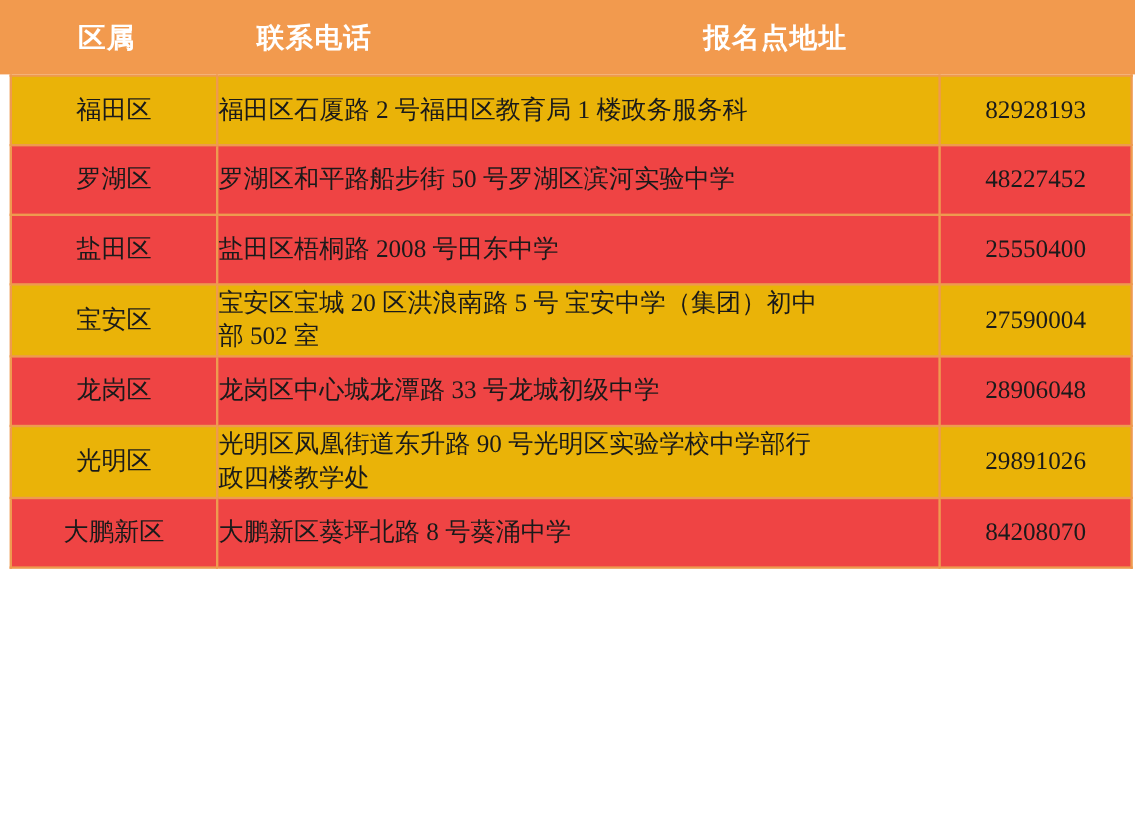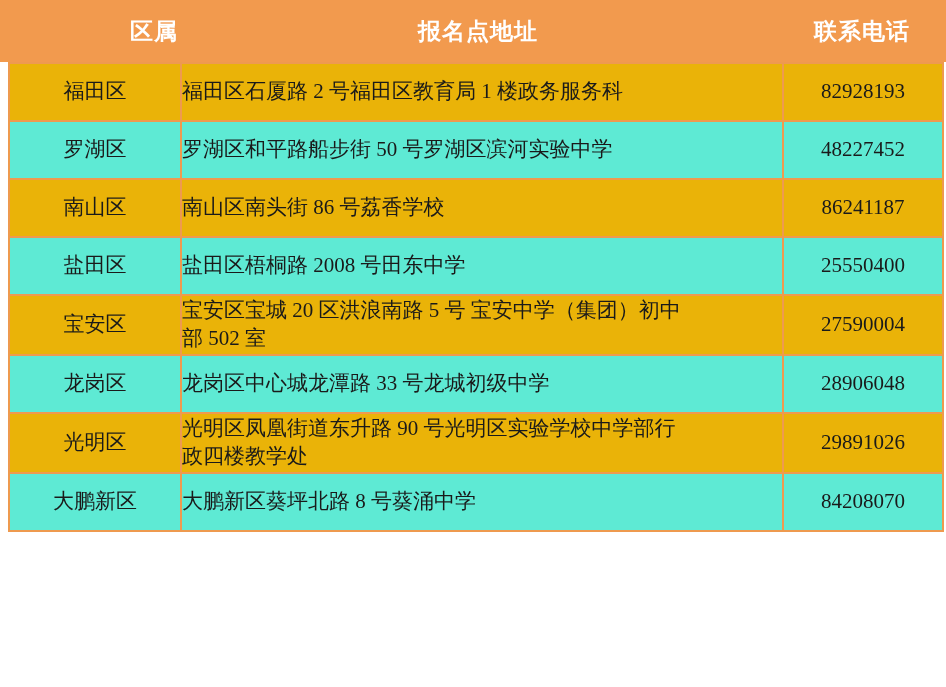--- a/index.html
+++ b/index.html
@@ -41,21 +41,21 @@
     align-items: center;
   }
   .th {
     color: #ffffff;
     font-weight: bold;
     font-size: 23px;
     letter-spacing: 1px;
     text-align: center;
     font-family: "Liberation Sans", "DejaVu Sans", sans-serif;
   }
-  .th.c1 { width: 178px; text-align: right; }
+  .th.c1 { width: 178px; }
   .th.c2 { width: 600px; }
   .th.c3 { width: 168px; }
 
   
   table.grid {
     position: absolute;
     left: 8px;
     top: 62px;
     width: 928px;
     border-collapse: collapse;
@@ -80,62 +80,55 @@
     padding-left: 12px;
     padding-right: 8px;
   }
   td.col-phone {
     width: 158px;
     text-align: center;
     white-space: nowrap;
     font-family: "Liberation Serif", "DejaVu Serif", serif;
   }
   tr.shaded td { background: #eab308; }
-  tr.plain td  { background: #5eead4; }
+  tr.plain td  { background: #ef4444; }
 
   tr.r1line td { height: 56px; }
   tr.r2line td { height: 58px; }
 
   td .addr-line { display: block; }
 </style>
 </head>
 <body>
 
 <div id="table-wrap">
 
   <div class="thead-band"></div>
 
   <div class="thead-row">
     <div class="th c1">区属</div>
+    <div class="th c3">联系电话</div>
     <div class="th c2">报名点地址</div>
-    <div class="th c3">联系电话</div>
   </div>
 
   <table class="grid">
     <tbody id="rows-body">
         <tr class="shaded r1line">
           <td class="col-district">福田区</td>
           <td class="col-address">
             <span class="addr-line">福田区石厦路 2 号福田区教育局 1 楼政务服务科</span>
           </td>
           <td class="col-phone">82928193</td>
         </tr>
         <tr class="plain r1line">
           <td class="col-district">罗湖区</td>
           <td class="col-address">
             <span class="addr-line">罗湖区和平路船步街 50 号罗湖区滨河实验中学</span>
           </td>
           <td class="col-phone">48227452</td>
-        </tr>
-        <tr class="shaded r1line">
-          <td class="col-district">南山区</td>
-          <td class="col-address">
-            <span class="addr-line">南山区南头街 86 号荔香学校</span>
-          </td>
-          <td class="col-phone">86241187</td>
         </tr>
         <tr class="plain r1line">
           <td class="col-district">盐田区</td>
           <td class="col-address">
             <span class="addr-line">盐田区梧桐路 2008 号田东中学</span>
           </td>
           <td class="col-phone">25550400</td>
         </tr>
         <tr class="shaded r2line">
           <td class="col-district">宝安区</td>

